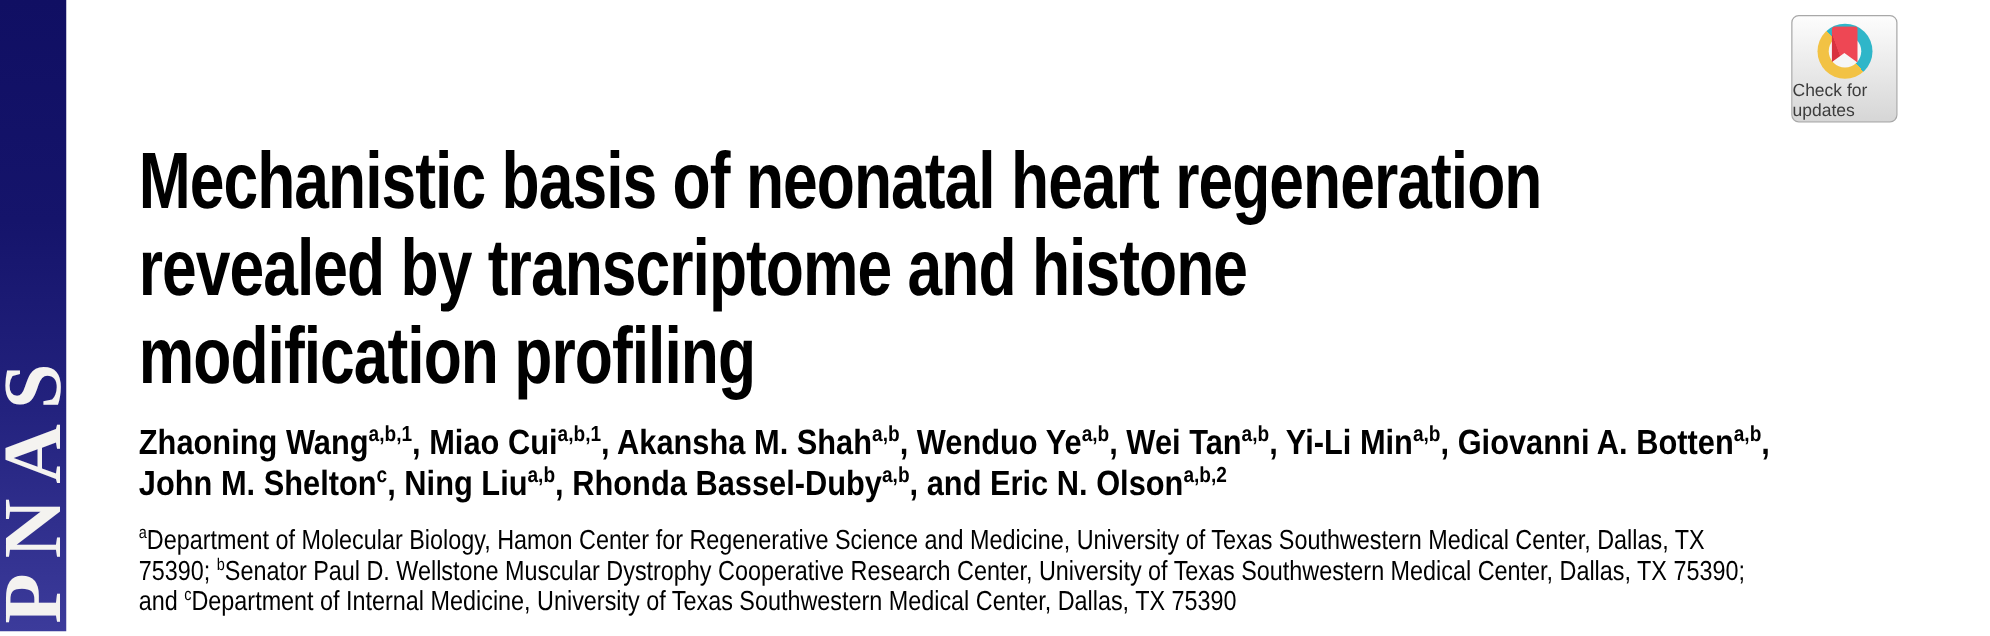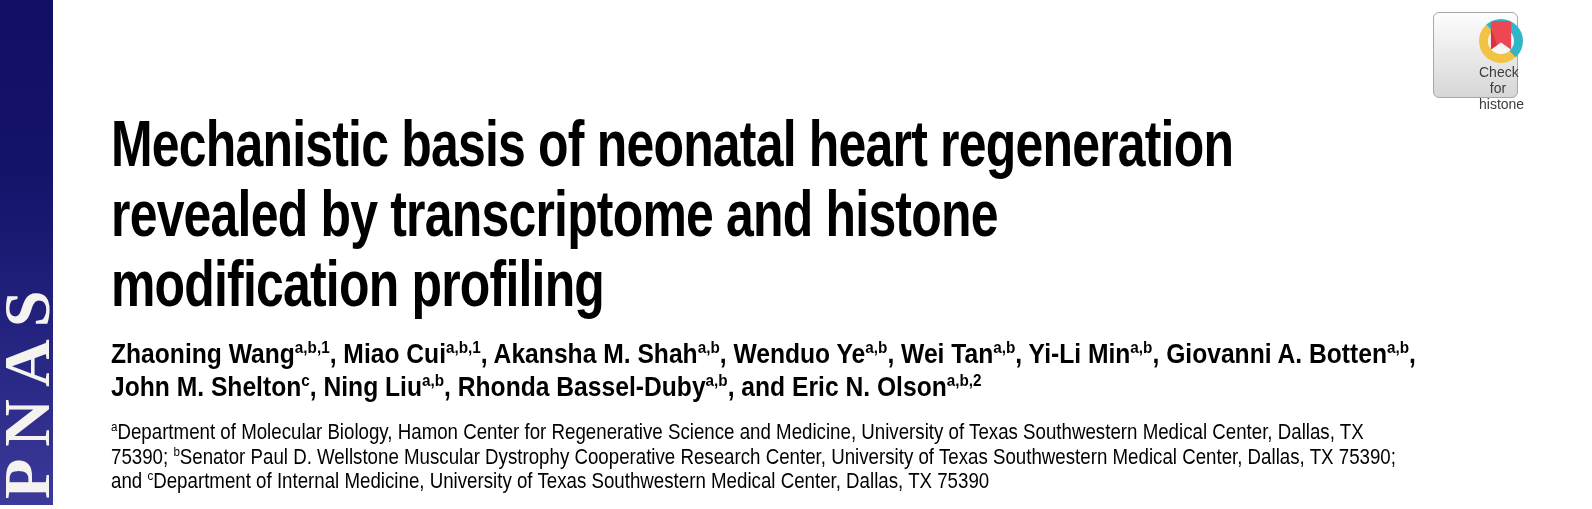--- a/index.html
+++ b/index.html
@@ -38,23 +38,22 @@
     white-space: nowrap;
   }
   
   .check-badge {
     position: absolute;
     left: 1433px; top: 12px;
     width: 85px; height: 86px;
     border: 1px solid var(--badge_border, #a8a8a8);
     border-radius: 6px;
     background: linear-gradient(180deg, var(--badge_bg_top, #fdfdfd) 0%, var(--badge_bg_bottom, #d6d6d6) 100%);
-    text-align: center;
+    text-align: left;
     cursor: pointer;
-    padding-left: 45px;
   }
   .crossmark-ring {
     position: relative;
     width: 44px; height: 44px;
     margin: 6px auto 1px auto;
     border-radius: 50%;
     background: conic-gradient(
       var(--crossmark_teal, #2fb6c9) 0deg 138deg,
       var(--crossmark_yellow, #f2c244) 138deg 318deg,
       var(--crossmark_teal, #2fb6c9) 318deg 360deg);
@@ -126,21 +125,21 @@
 
   <div class="sidebar">
     <div class="pnas-logo">PNAS</div>
   </div>
 
   <div class="check-badge">
     <div class="crossmark-ring">
       <div class="crossmark-bookmark"></div>
     </div>
     <div class="check-label">Check for</div>
-    <div class="check-label">histone</div>
+    <div class="check-label">updates</div>
   </div>
 
   <div class="content">
 
     <div class="title">
       <div>Mechanistic basis of neonatal heart regeneration</div>
       <div>revealed by transcriptome and histone</div>
       <div>modification profiling</div>
     </div>
 

